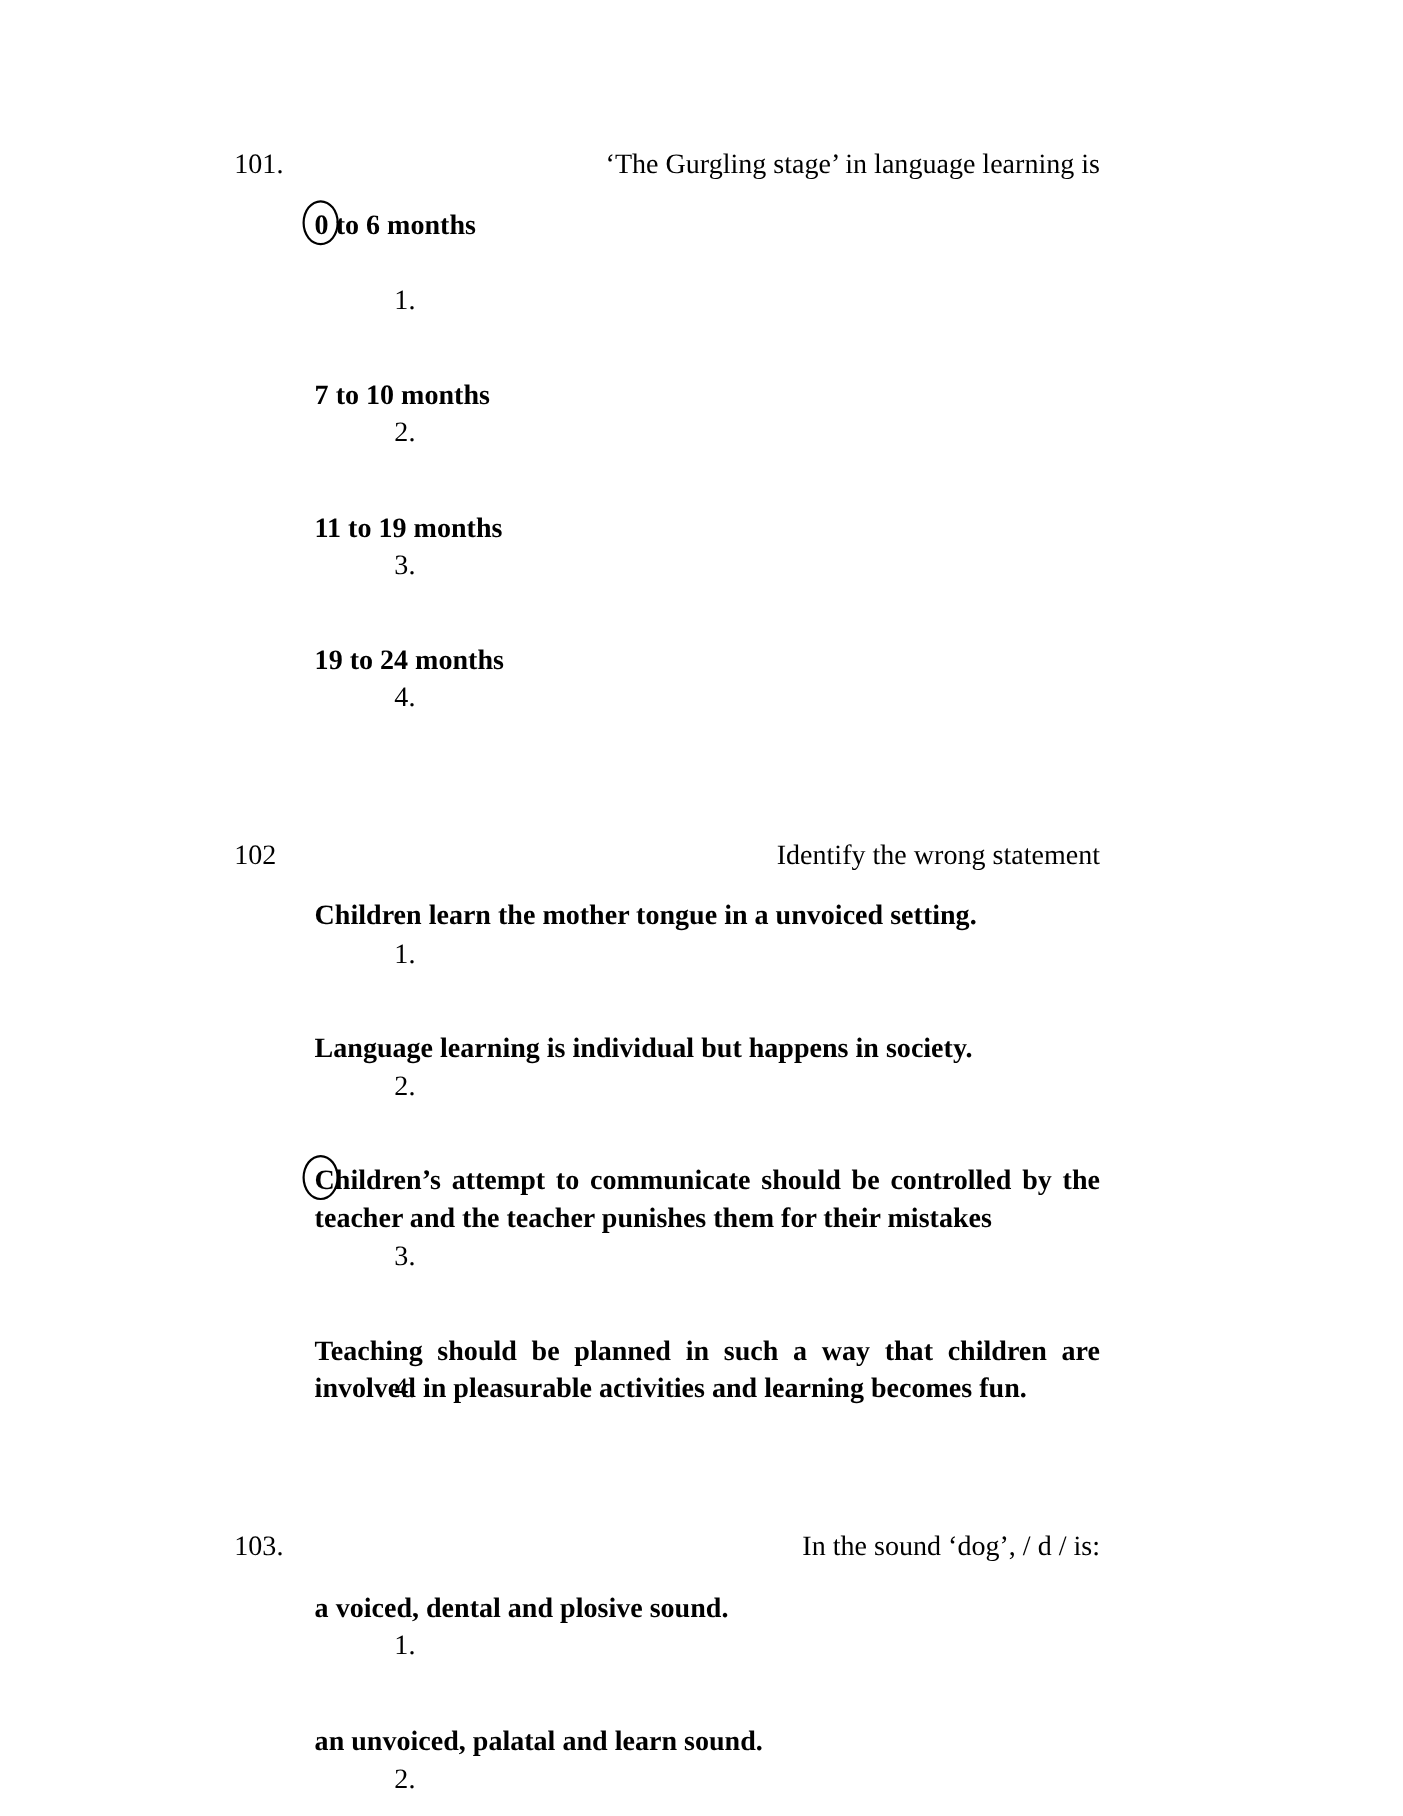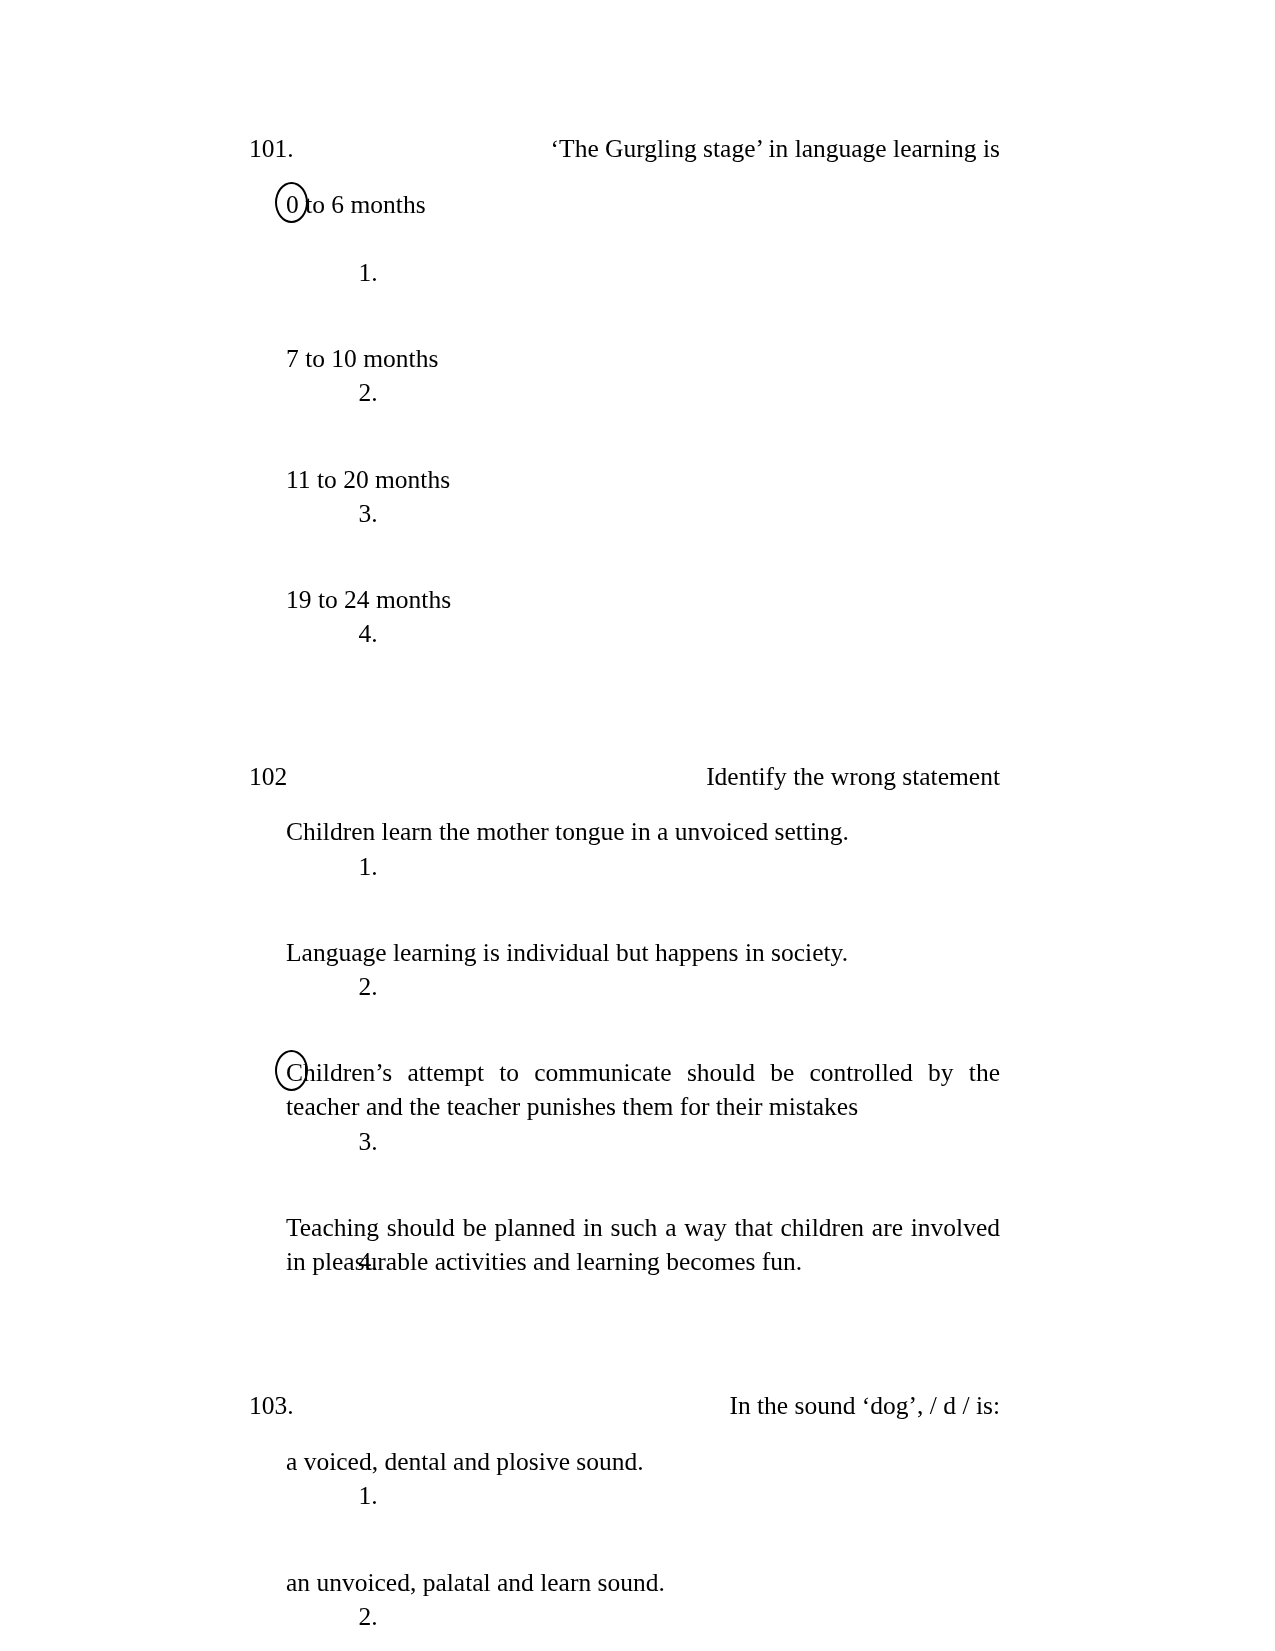--- a/index.html
+++ b/index.html
@@ -38,21 +38,20 @@
   .q-head {
     display: flex;
     align-items: flex-start;
     font-size: 25.5px;
     line-height: 1.32;
   }
   .q-num {
     width: 72px;
     flex: 0 0 72px;
     white-space: pre;
-    margin-left: 36px;
   }
   .q-text {
     flex: 1 1 auto;
     text-align: justify;
     text-justify: inter-word;
   }
   .q-text.nojust {
     text-align: right;
   }
 
@@ -88,20 +87,21 @@
     height: 41px;
     border: 2.1px solid #000;
     border-radius: 50%;
     box-sizing: border-box;
     z-index: 1;
   }
   .opt-text {
     flex: 1 1 auto;
     text-align: justify;
     text-justify: inter-word;
+    font-weight: bold;
   }
   .opt-text.nojust {
     text-align: left;
   }
 
   
   .gap-101 { height: 56px; }
   .gap-102 { height: 58px; }
 </style>
 </head>
@@ -126,21 +126,21 @@
         <div class="option">
           <span class="opt-marker">
             <span class="mk">2.</span>
           </span>
           <span class="opt-text nojust">7 to 10 months</span>
         </div>
         <div class="option">
           <span class="opt-marker">
             <span class="mk">3.</span>
           </span>
-          <span class="opt-text nojust">11 to 20 months</span>
+          <span class="opt-text nojust">11 to 19 months</span>
         </div>
         <div class="option">
           <span class="opt-marker">
             <span class="mk">4.</span>
           </span>
           <span class="opt-text nojust">19 to 24 months</span>
         </div>
       </div>
     </div>
 

